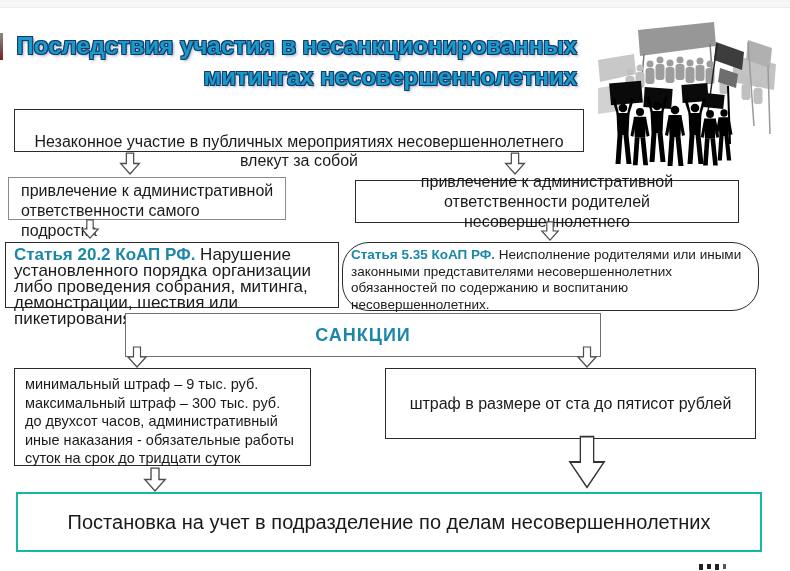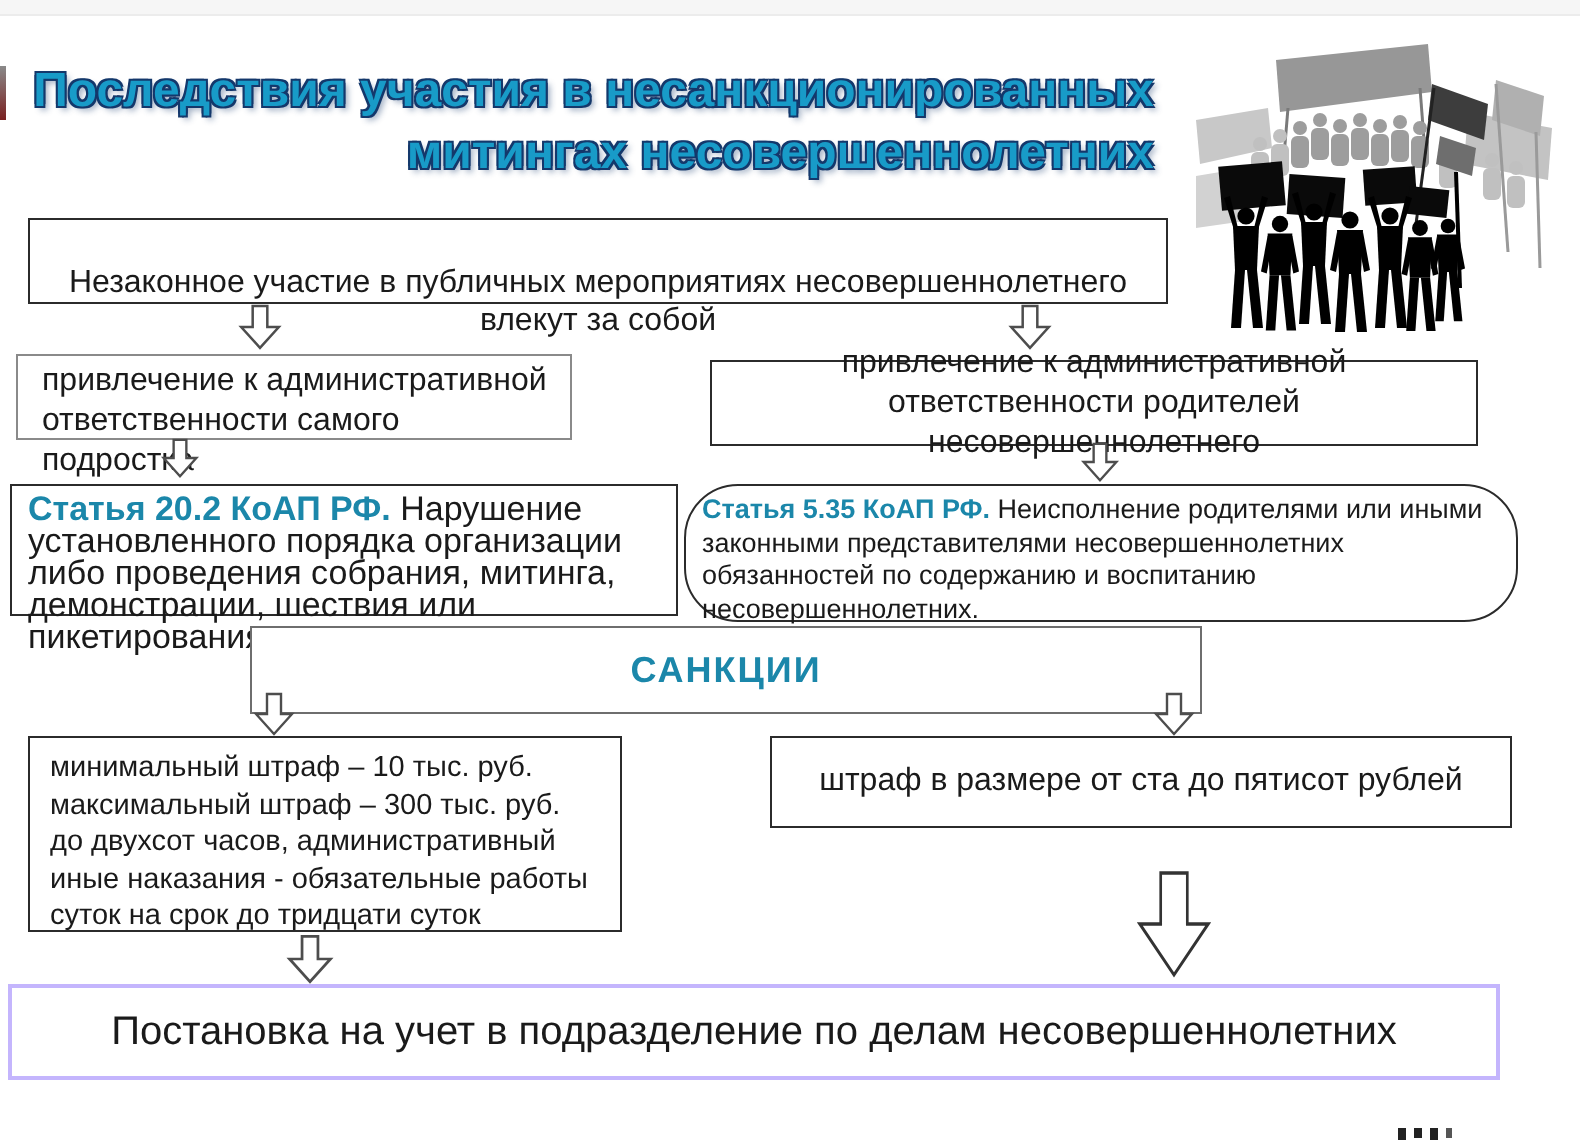--- a/index.html
+++ b/index.html
@@ -147,37 +147,37 @@
   </div>
 
   <svg class="arr" style="left:126px;top:346px;" width="22" height="22" viewBox="0 0 20 22">
       <path d="M6.5,1 L13.5,1 L13.5,11 L19,11 L10,21 L1,11 L6.5,11 Z" fill="#fff" stroke="#4d4d4d" stroke-width="1.2"></path>
     </svg>
   <svg class="arr" style="left:576px;top:346px;" width="22" height="22" viewBox="0 0 20 22">
       <path d="M6.5,1 L13.5,1 L13.5,11 L19,11 L10,21 L1,11 L6.5,11 Z" fill="#fff" stroke="#4d4d4d" stroke-width="1.2"></path>
     </svg>
 
   <div class="box b-dark" style="left:14px;top:368px;width:297px;height:98px;font-size:14.5px;line-height:18.6px;padding:6px 6px 0 10px;">
-    <div>минимальный штраф – 10 тыс. руб.</div>
+    <div>минимальный штраф – 9 тыс. руб.</div>
     <div>максимальный штраф – 300 тыс. руб.</div>
     <div>до двухсот часов, административный</div>
     <div>иные наказания -  обязательные работы</div>
     <div>суток на срок до тридцати суток</div>
   </div>
-  <div class="box b-dark center" style="left:385px;top:368px;width:371px;height:46px;font-size:16px;">
+  <div class="box b-dark center" style="left:385px;top:368px;width:371px;height:71px;font-size:16px;">
     <span>штраф в размере от ста до пятисот рублей</span>
   </div>
 
   <svg class="arr" style="left:143px;top:467px;" width="24" height="25" viewBox="0 0 20 22">
       <path d="M6.5,1 L13.5,1 L13.5,11 L19,11 L10,21 L1,11 L6.5,11 Z" fill="#fff" stroke="#4d4d4d" stroke-width="1.2"></path>
     </svg>
   <svg class="arr" style="left:568px;top:434px;" width="38" height="56" viewBox="0 0 20 22" preserveAspectRatio="none">
       <path d="M6.5,1 L13.5,1 L13.5,11 L19,11 L10,21 L1,11 L6.5,11 Z" fill="#fff" stroke="#333" stroke-width="0.7"></path>
     </svg>
 
-  <div class="box center" style="left:4px;top:492px;width:746px;height:48px;border:2px solid #c4b5fd;font-size:20px;">
+  <div class="box center" style="left:16px;top:492px;width:746px;height:60px;border:2px solid #14b8a6;font-size:20px;">
     <span>Постановка на учет в подразделение по делам несовершеннолетних</span>
   </div>
 
   <div class="frag">
     <span></span><span></span><span></span><span></span>
   </div>
 </div>
 
 </body></html>

